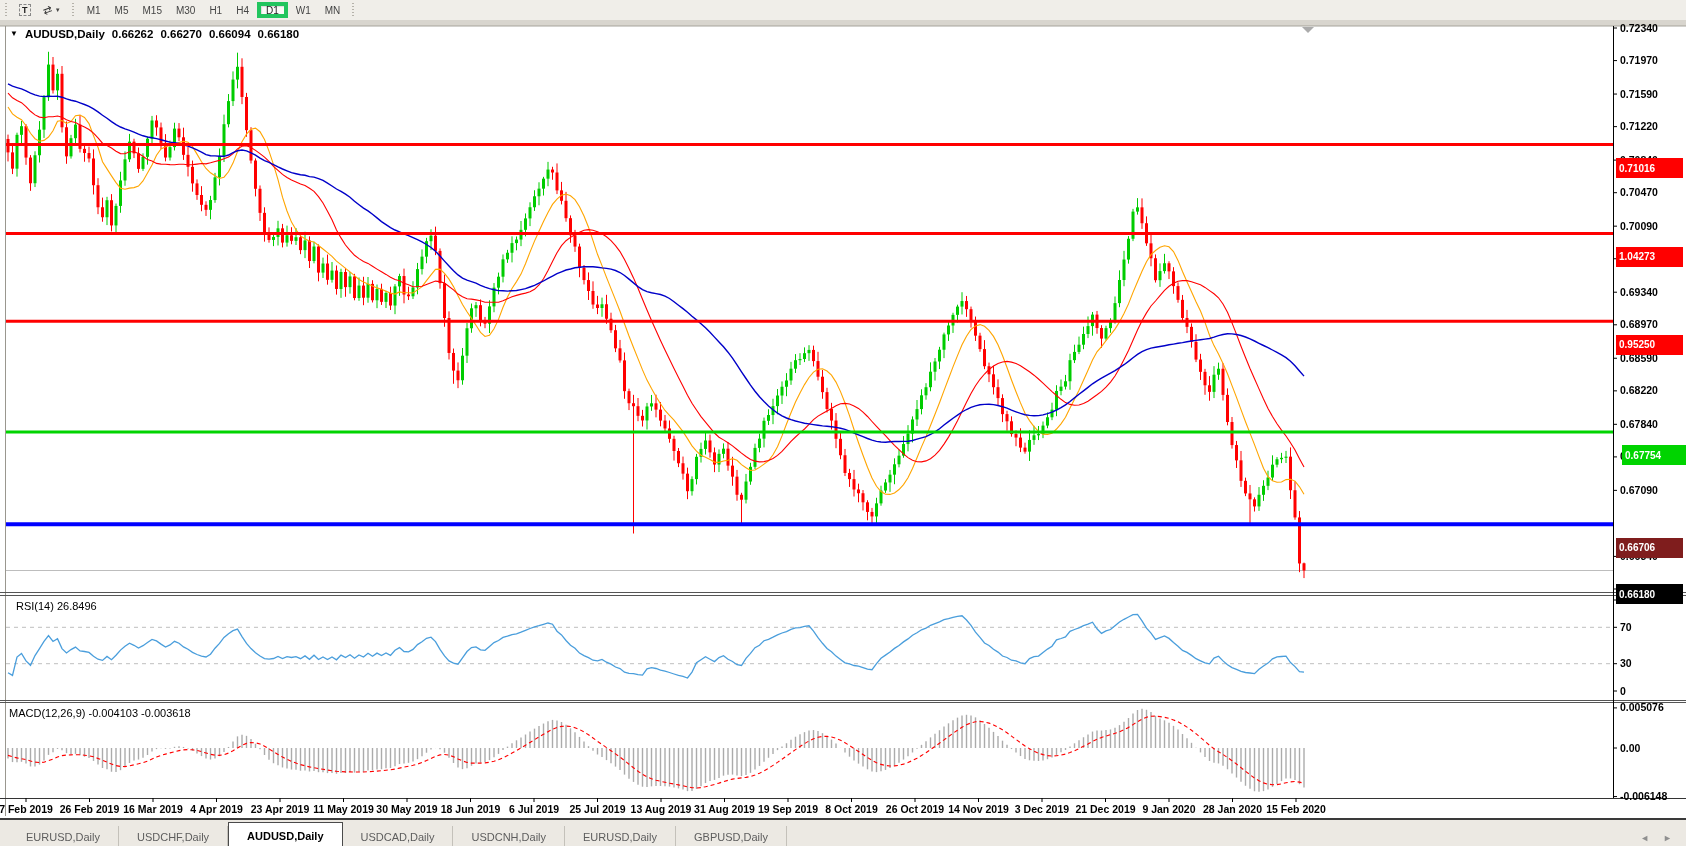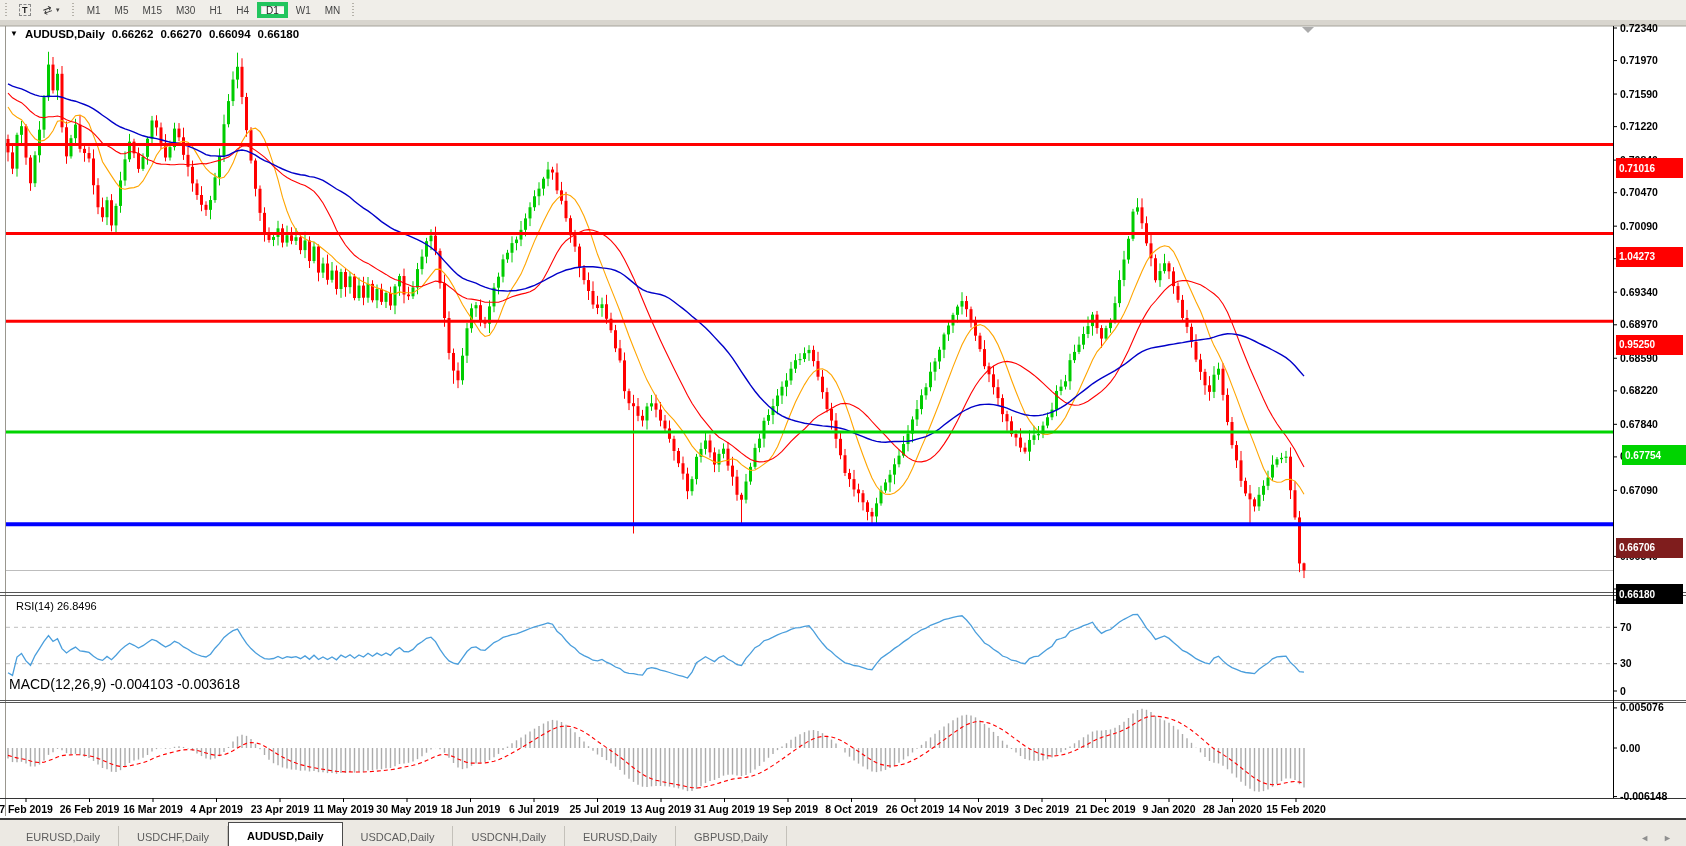--- a/index.html
+++ b/index.html
@@ -23,21 +23,21 @@
   .tf-btn.active{background:#FBFAF8;border:4px solid #22c55e;box-shadow:inset 1px 1px 1px rgba(0,0,0,.12);color:#222;}
   
   #chart-area{position:absolute;left:0;top:20px;width:1686px;height:798px;background:#fff;}
   #top-strip{position:absolute;left:0;top:0;width:1686px;height:5px;background:#D8D5CE;border-bottom:1px solid #A6A39B;}
   #chart-svg{position:absolute;left:0;top:0;}
   .overlay-label{position:absolute;color:#000;font-size:11px;white-space:pre;}
   #chart-title{left:10px;top:8px;font-weight:bold;font-size:11.5px;display:flex;gap:0;}
   #chart-title .tri{font-size:8px;margin-right:7px;position:relative;top:1px;}
   #chart-title span.v{margin-left:7px;text-align:center;}
   #rsi-label{left:16px;top:580px;font-size:11px;}
-  #macd-label{left:9px;top:656px;font-size:14px;}
+  #macd-label{left:9px;top:687px;font-size:11px;}
   .badge{position:absolute;left:1616px;width:64px;height:20px;color:#fff;font-size:10px;font-weight:bold;
          display:flex;align-items:center;justify-content:flex-start;padding-left:3px;line-height:13px;}
   
   #tabbar{position:absolute;left:0;top:818px;width:1686px;height:28px;background:#ECE9E3;
           border-top:2px solid #3A3A3A;display:flex;align-items:flex-end;}
   .tab{height:22px;display:flex;align-items:center;padding:0 18px;font-size:11px;color:#5D5D5D;
        border-right:1px solid #C4C1BA;margin-bottom:0;}
   .tab.first{margin-left:8px;}
   .tab.active{background:#FFFFFF;border:1px solid #4A4A4A;border-bottom:none;height:25px;
               font-weight:bold;color:#000;}

